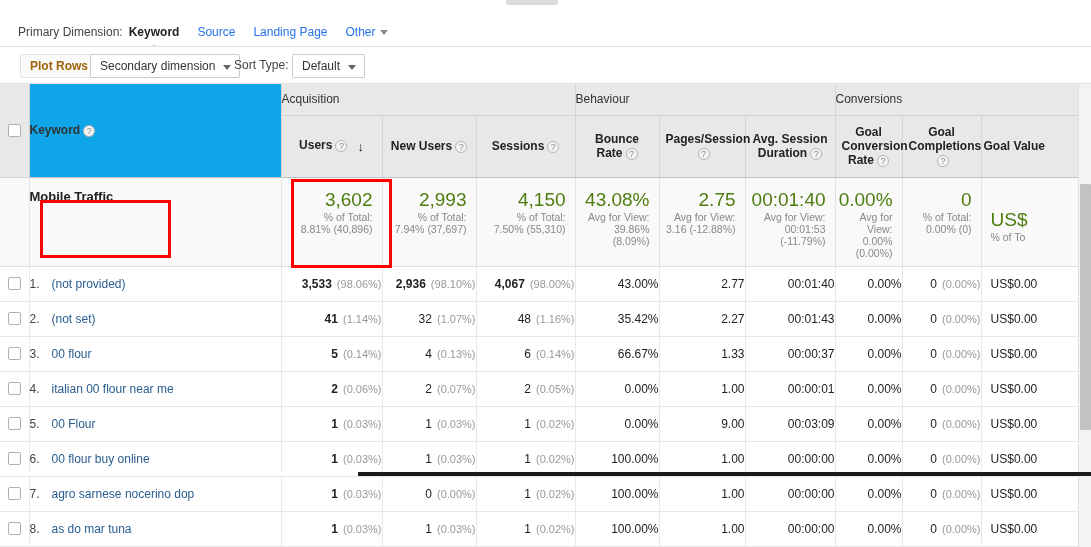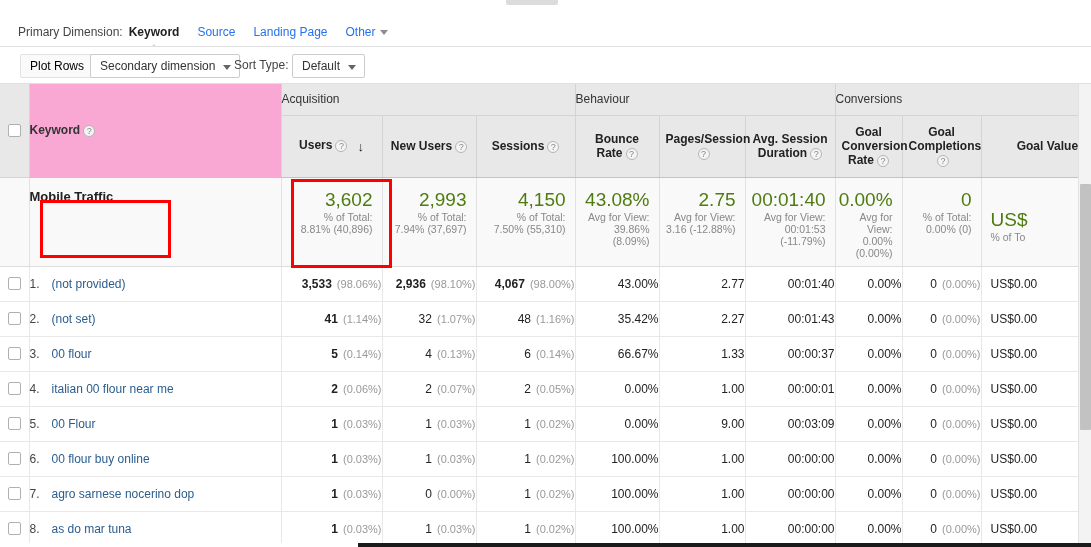--- a/index.html
+++ b/index.html
@@ -5,21 +5,21 @@
   * { box-sizing: border-box; }
   html, body {
     margin: 0; padding: 0;
     width: 1091px; height: 547px;
     overflow: hidden;
     background: #fff;
     font-family: "Liberation Sans", sans-serif;
     font-size: 12px;
     color: #333;
   }
-  #app { position: relative; width: 1091px; height: 547px; background: #fff; }
+  #app { position: relative; width: 1091px; height: 476px; background: #fff; }
 
   
   .top-stub {
     position: absolute; left: 506px; top: 0; width: 52px; height: 5px;
     background: #dcdcdc; border-radius: 0 0 2px 2px;
   }
 
   
   .primary-bar {
     position: absolute; left: 0; top: 18px; width: 1091px; height: 28px;
@@ -47,21 +47,21 @@
   .controls {
     position: absolute; left: 0; top: 46px; width: 1091px; height: 38px;
     border-top: 1px solid #e0e0e0; border-bottom: 1px solid #e0e0e0;
     background: #fff;
   }
   .btn {
     height: 24px; border: 1px solid #ccc; background: #fff; border-radius: 2px;
     font-family: "Liberation Sans", sans-serif; font-size: 12px; color: #333;
     display: inline-flex; align-items: center; padding: 0 9px; cursor: pointer;
   }
-  .btn.disabled { color: #000000; border-color: #e2e2e2; background: #fafafa; cursor: default; }
+  .btn.disabled { color: #a16207; border-color: #e2e2e2; background: #fafafa; cursor: default; font-weight: bold; }
   .plot-rows { position: absolute; left: 20px; top: 7px; }
   .secondary-dim { position: absolute; left: 90px; top: 7px; padding-right: 24px; }
   .sort-type-label { position: absolute; left: 234px; top: 11px; font-size: 12px; color: #444; }
   .sort-type { position: absolute; left: 292px; top: 7px; padding-right: 24px; }
   .btn .dd-caret {
     position: absolute; right: 8px; top: 10px;
     border-left: 4px solid transparent; border-right: 4px solid transparent;
     border-top: 5px solid #666;
   }
 
@@ -105,21 +105,21 @@
     text-align: left; padding-left: 12px;
   }
   .grp-row th.nob { border-right: none; }
 
   .hdr-row th {
     background: #e8e8e8; height: 62px;
     border-right: 1px solid #d4d4d4; border-bottom: 1px solid #c3c3c3;
     font-size: 12px; color: #222; font-weight: bold;
     vertical-align: middle;
   }
-  .hdr-row th.left { text-align: right; padding-left: 12px; margin-top: 14px; }
+  .hdr-row th.left { text-align: left; padding-left: 2px; margin-top: 14px; }
   .hdr-row th.ctr { text-align: center; padding: 0 6px; }
   .hdr-label { display: inline; }
   .qmark {
     display: inline-block; width: 12px; height: 12px; line-height: 11px;
     border-radius: 50%; border: 1px solid #b5b5b5; background: #f4f4f4;
     color: #888; font-size: 9px; font-weight: normal; text-align: center;
     vertical-align: middle; margin-left: 3px; cursor: pointer;
   }
   .sort-arrow { display: inline-block; margin-left: 10px; color: #222; font-size: 13px; font-weight: bold; vertical-align: middle; }
 
@@ -298,21 +298,21 @@
         <col style="width:67px">
           <col style="width:79px">
           <col style="width:97px">
       </colgroup>
 
       <thead>
         <tr class="grp-row">
           <th class="cb-col" rowspan="2">
             <span class="cbx"></span>
           </th>
-          <th rowspan="2" class="hdr-dim" style="background:#f9a8d4;border-right:1px solid #d4d4d4;border-bottom:1px solid #c3c3c3;font-weight:bold;vertical-align:middle;">
+          <th rowspan="2" class="hdr-dim" style="background:#0ea5e9;border-right:1px solid #d4d4d4;border-bottom:1px solid #c3c3c3;font-weight:bold;vertical-align:middle;">
             <span class="hdr-label">Keyword</span><span class="qmark">?</span>
           </th>
           <th colspan="3">Acquisition</th>
           <th colspan="3">Behaviour</th>
           <th colspan="3" class="nob">Conversions</th>
         </tr>
         <tr class="hdr-row">
           <th class="ctr">
             <span>Users</span><span class="qmark">?</span><span class="sort-arrow">↓</span>
           </th>

